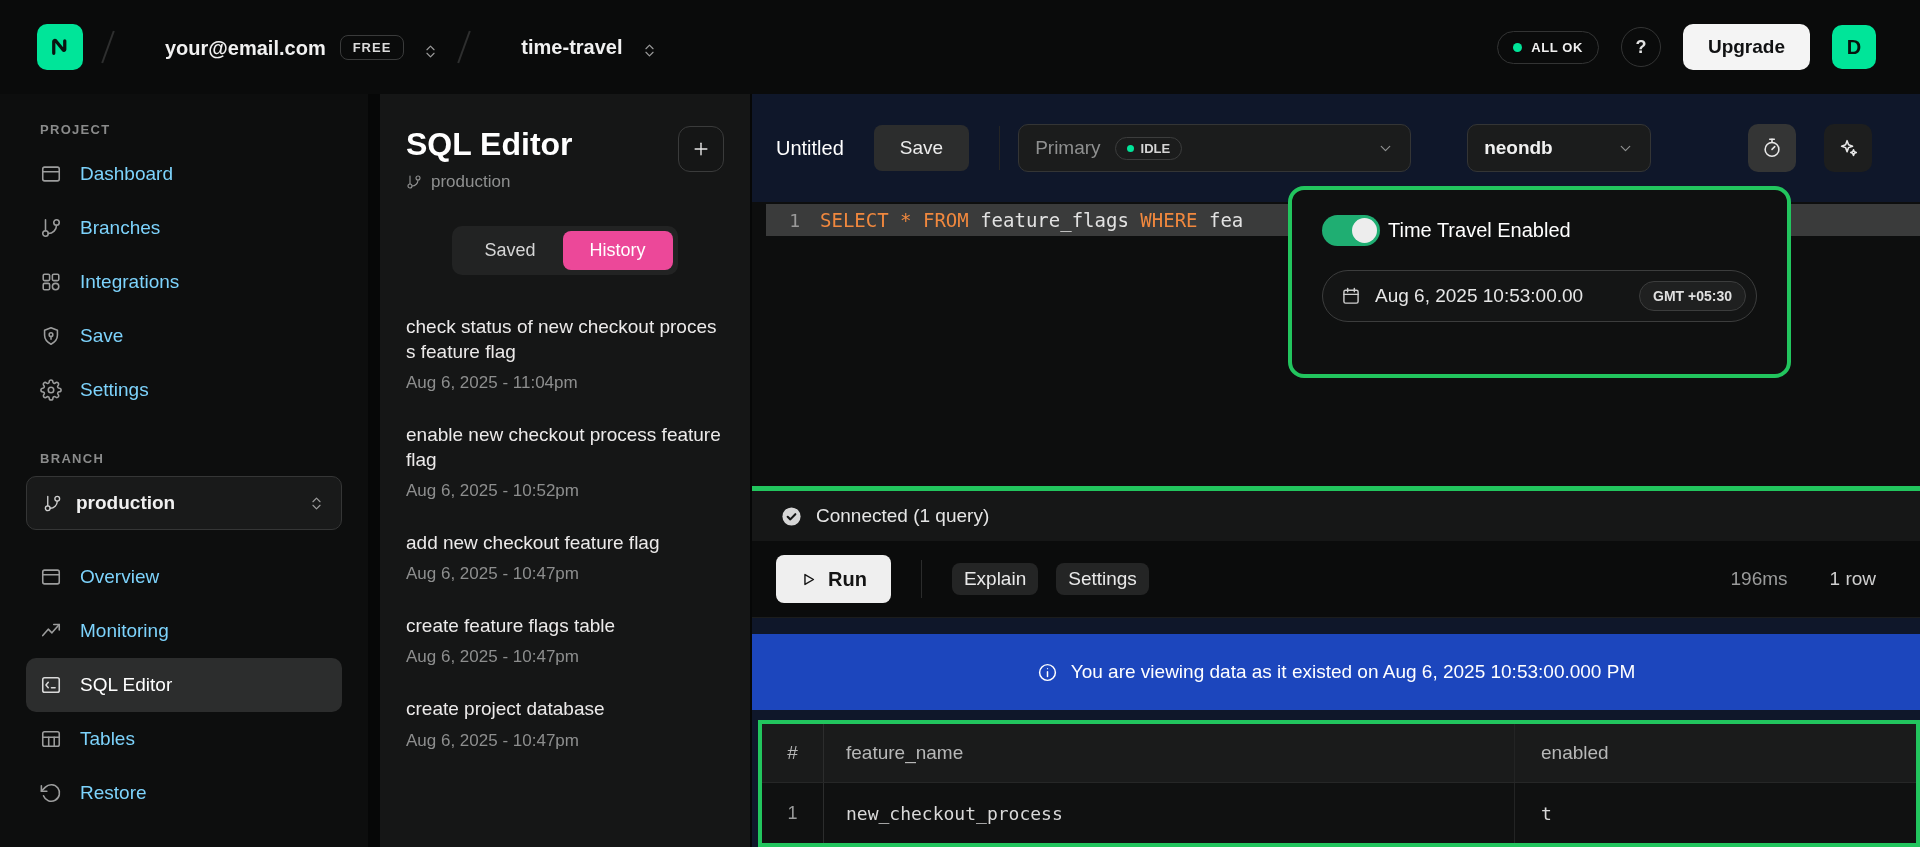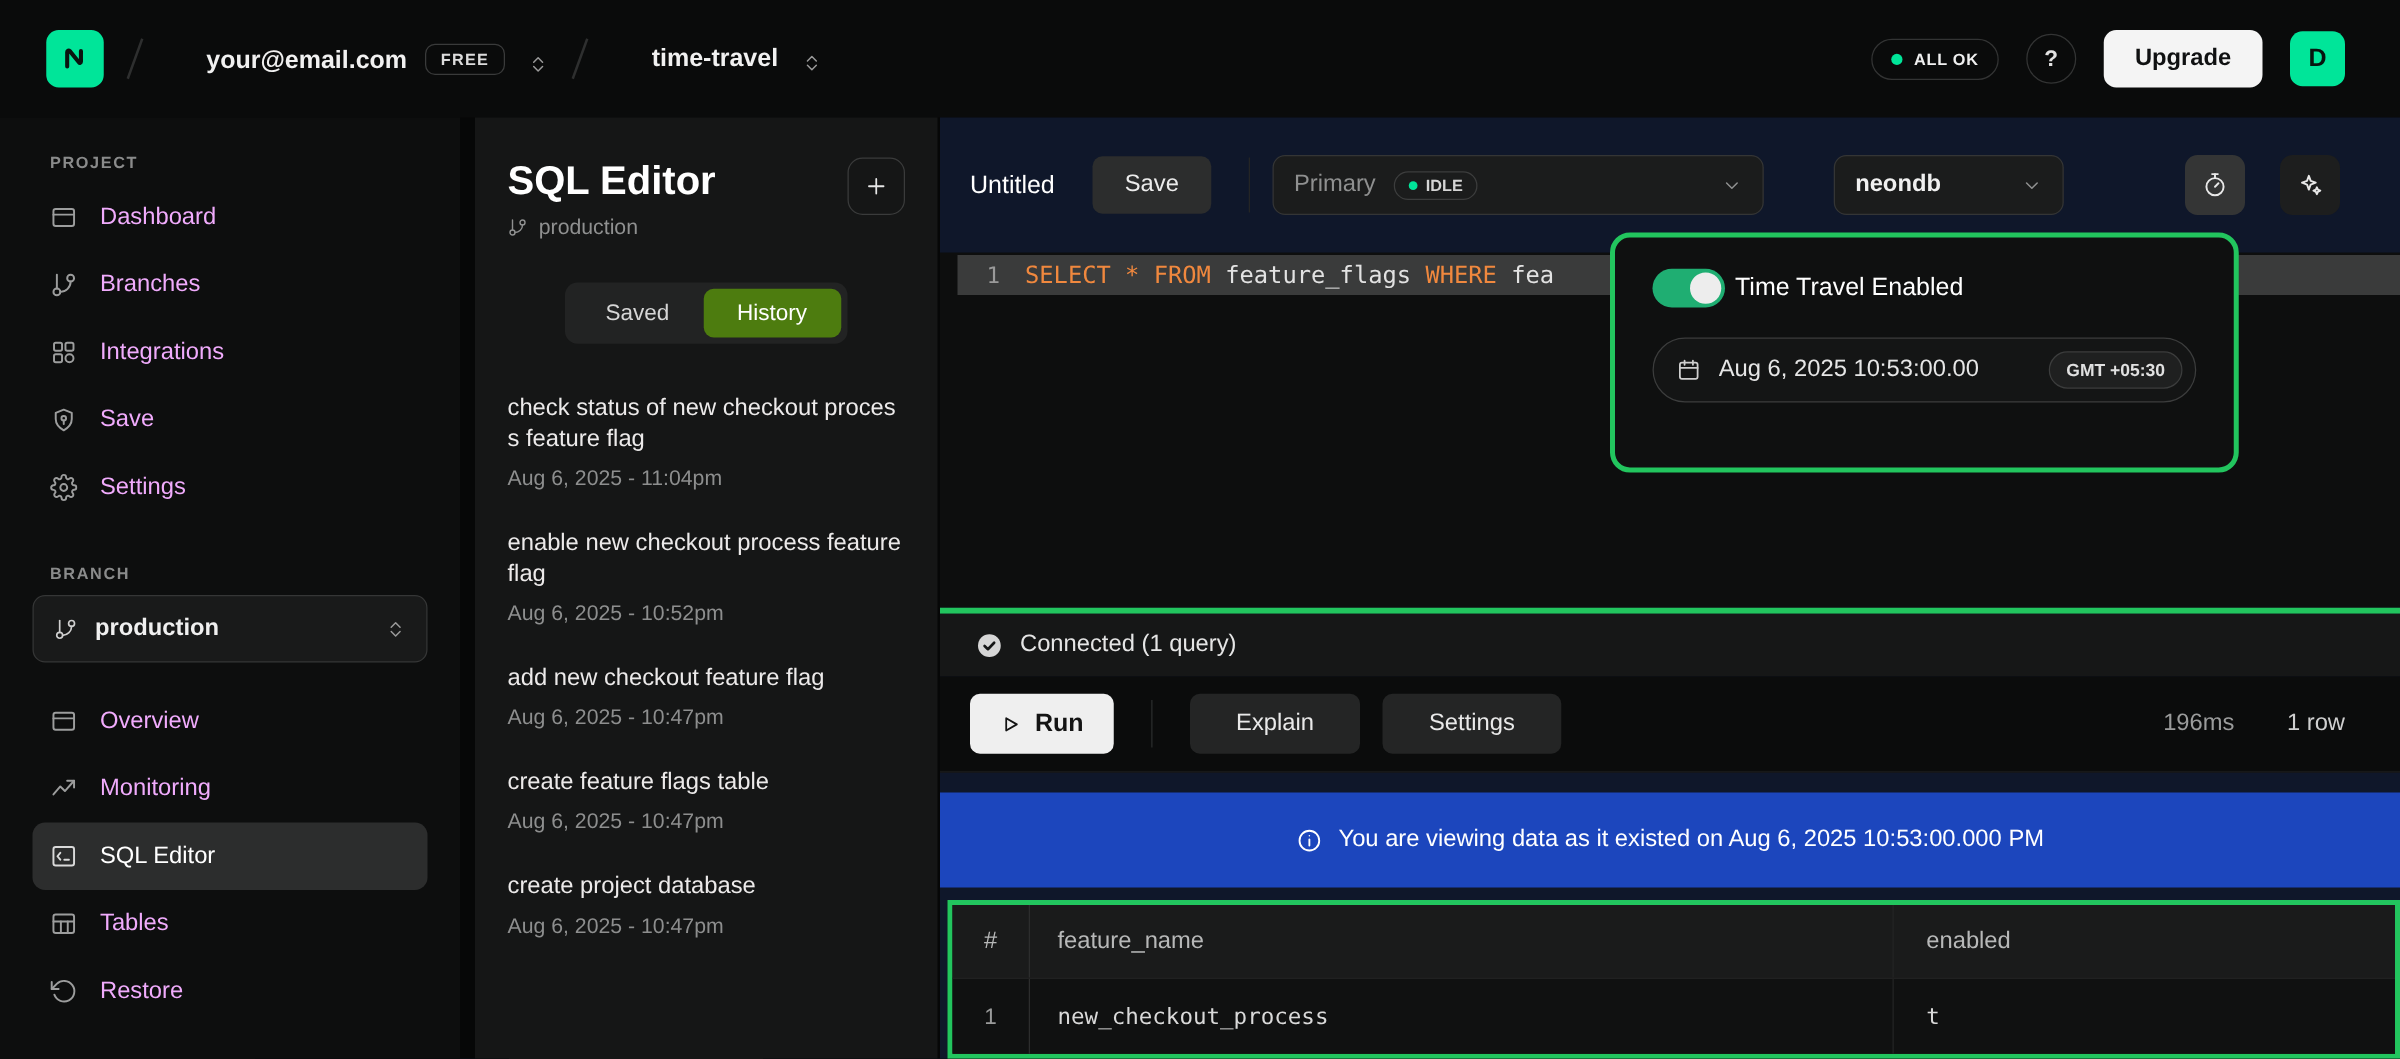--- a/index.html
+++ b/index.html
@@ -23,39 +23,39 @@
   .upgrade-btn { margin-left:22px; background:#f4f4f4; color:#101112; border:none; border-radius:10px; padding:12px 25px; font-size:19px; font-weight:600; cursor:pointer; font-family:inherit; }
   .avatar { margin-left:22px; width:44px; height:44px; border-radius:10px; background:#00e599; color:#07140e; display:flex; align-items:center; justify-content:center; font-size:20px; font-weight:700; cursor:pointer; }
 
   
   .app { display:flex; height:753px; }
 
   
   .sidebar { width:368px; background:#0d0e0e; padding:28px 26px 0; flex-shrink:0; }
   .side-label { font-size:13px; letter-spacing:1.3px; color:#8a8b8b; font-weight:700; margin:0 0 10px 14px; }
   .side-label.branch { margin-top:34px; }
-  .side-item { display:flex; align-items:center; gap:18px; height:54px; padding:0 14px; border-radius:10px; font-size:19px; color:#f0abfc; cursor:pointer; }
+  .side-item { display:flex; align-items:center; gap:18px; height:54px; padding:0 14px; border-radius:10px; font-size:19px; color:#7dd3fc; cursor:pointer; }
   .side-item .ico { width:22px; height:22px; color:#9c9d9d; flex-shrink:0; }
   .side-item.active { background:#2c2d2d; color:#ffffff; }
   .side-item.active .ico { color:#d9d9d9; }
   .branch-select { margin:6px 0 20px; height:54px; border:1px solid #353636; background:#191a1a; border-radius:10px; display:flex; align-items:center; gap:14px; padding:0 16px; font-size:19px; font-weight:600; color:#f0f0f0; cursor:pointer; }
   .branch-select .ico { width:19px; height:19px; color:#cfcfcf; }
   .branch-select .updown { margin-left:auto; }
 
   
   .panel { width:370px; background:#151616; margin-left:12px; padding:32px 26px 0; flex-shrink:0; }
   .panel-head { display:flex; justify-content:space-between; align-items:flex-start; }
   .panel-title { font-size:32px; font-weight:700; color:#fff; }
   .add-btn { width:46px; height:46px; border:1px solid #3a3b3b; border-radius:12px; display:flex; align-items:center; justify-content:center; color:#e6e6e6; background:none; cursor:pointer; }
   .add-btn .ico { width:20px; height:20px; }
   .panel-branch { display:flex; align-items:center; gap:9px; color:#8f9090; font-size:17px; margin-top:9px; }
   .panel-branch .ico { width:16px; height:16px; }
   .tabs { margin:34px auto 0; width:fit-content; background:#222323; border-radius:10px; padding:5px; display:flex; }
   .tab { padding:9px 27px; font-size:18px; color:#d6d6d6; border-radius:8px; background:none; border:none; cursor:pointer; font-family:inherit; }
-  .tab.active { background:#4d7c0f; color:#fff; }
+  .tab.active { background:#ec4899; color:#fff; }
   .history { margin-top:24px; }
   .h-item { padding:15px 0 14px; cursor:pointer; }
   .h-title { font-size:19px; line-height:1.32; color:#eceaea; word-break:break-all; }
   .h-time { margin-top:9px; font-size:17px; color:#8d8e8e; }
 
   
   .main { flex:1; min-width:0; display:flex; flex-direction:column; background:#0f172a; position:relative; margin-left:2px; }
   .toolbar { height:108px; display:flex; align-items:center; padding:0 48px 0 24px; flex-shrink:0; }
   .doc-title { font-size:20px; color:#fff; }
   .save-btn { margin-left:30px; background:#2c2d2d; color:#ececec; border:none; border-radius:8px; padding:12px 26px; font-size:19px; cursor:pointer; font-family:inherit; }
@@ -81,21 +81,21 @@
   .ident { color:#e2e2e2; }
 
   .divider-green { height:5px; background:#22c55e; flex-shrink:0; }
   .conn-bar { height:50px; background:#161717; display:flex; align-items:center; gap:13px; padding:0 28px; font-size:19px; color:#e5e5e5; flex-shrink:0; }
   .conn-bar .ico-chk { width:23px; height:23px; }
 
   .run-row { height:77px; display:flex; align-items:center; padding:0 44px 0 24px; background:#0b0c0c; border-bottom:1px solid #1c1d1d; flex-shrink:0; }
   .run-btn { display:flex; align-items:center; gap:11px; background:#efefef; color:#141414; border:none; border-radius:8px; height:48px; padding:0 24px; font-size:20px; font-weight:600; cursor:pointer; font-family:inherit; }
   .run-btn .ico { width:17px; height:17px; stroke-width:2; }
   .vsep { width:1px; height:38px; background:#2b2c2c; margin:0 30px; }
-  .ghost-btn { background:#242525; color:#e9e9e9; border:none; border-radius:8px; height:48px; padding:0 37px; font-size:19px; cursor:pointer; font-family:inherit; }
+  .ghost-btn { background:#242525; color:#e9e9e9; border:none; border-radius:8px; height:32px; padding:0 12px; font-size:19px; cursor:pointer; font-family:inherit; }
   .ghost-btn + .ghost-btn { margin-left:18px; }
   .metrics { margin-left:auto; display:flex; align-items:center; gap:42px; }
   .ms { color:#9a9b9b; font-size:19px; }
   .rowcount { color:#cfcfcf; font-size:19px; }
 
   .banner { margin-top:16px; height:76px; background:#1c46bd; display:flex; align-items:center; justify-content:center; gap:13px; font-size:19px; color:#fff; flex-shrink:0; }
   .banner .ico { width:21px; height:21px; }
 
   .results { margin:10px 0 0 6px; border:4px solid #22c55e; flex-shrink:0; background:#101111; }
   .t-head { display:flex; background:#1a1b1b; height:58px; align-items:center; color:#b7b8b8; font-size:19px; }

